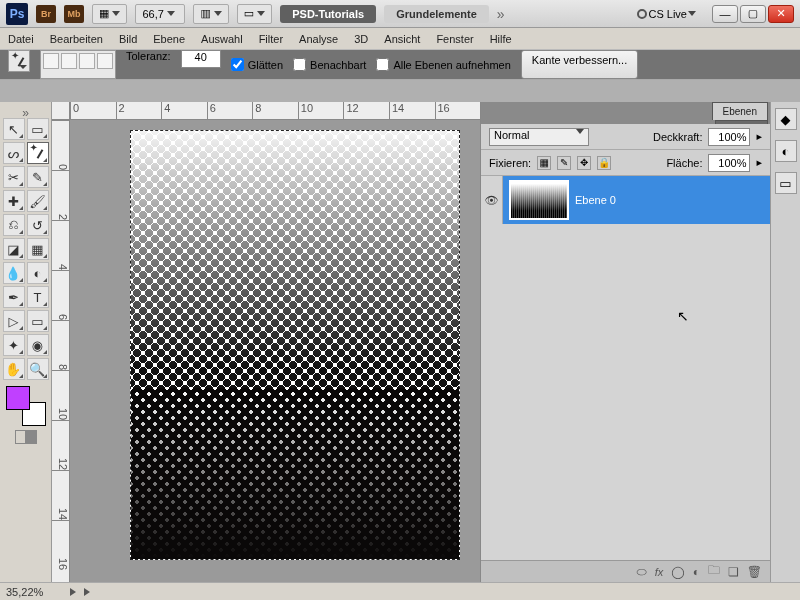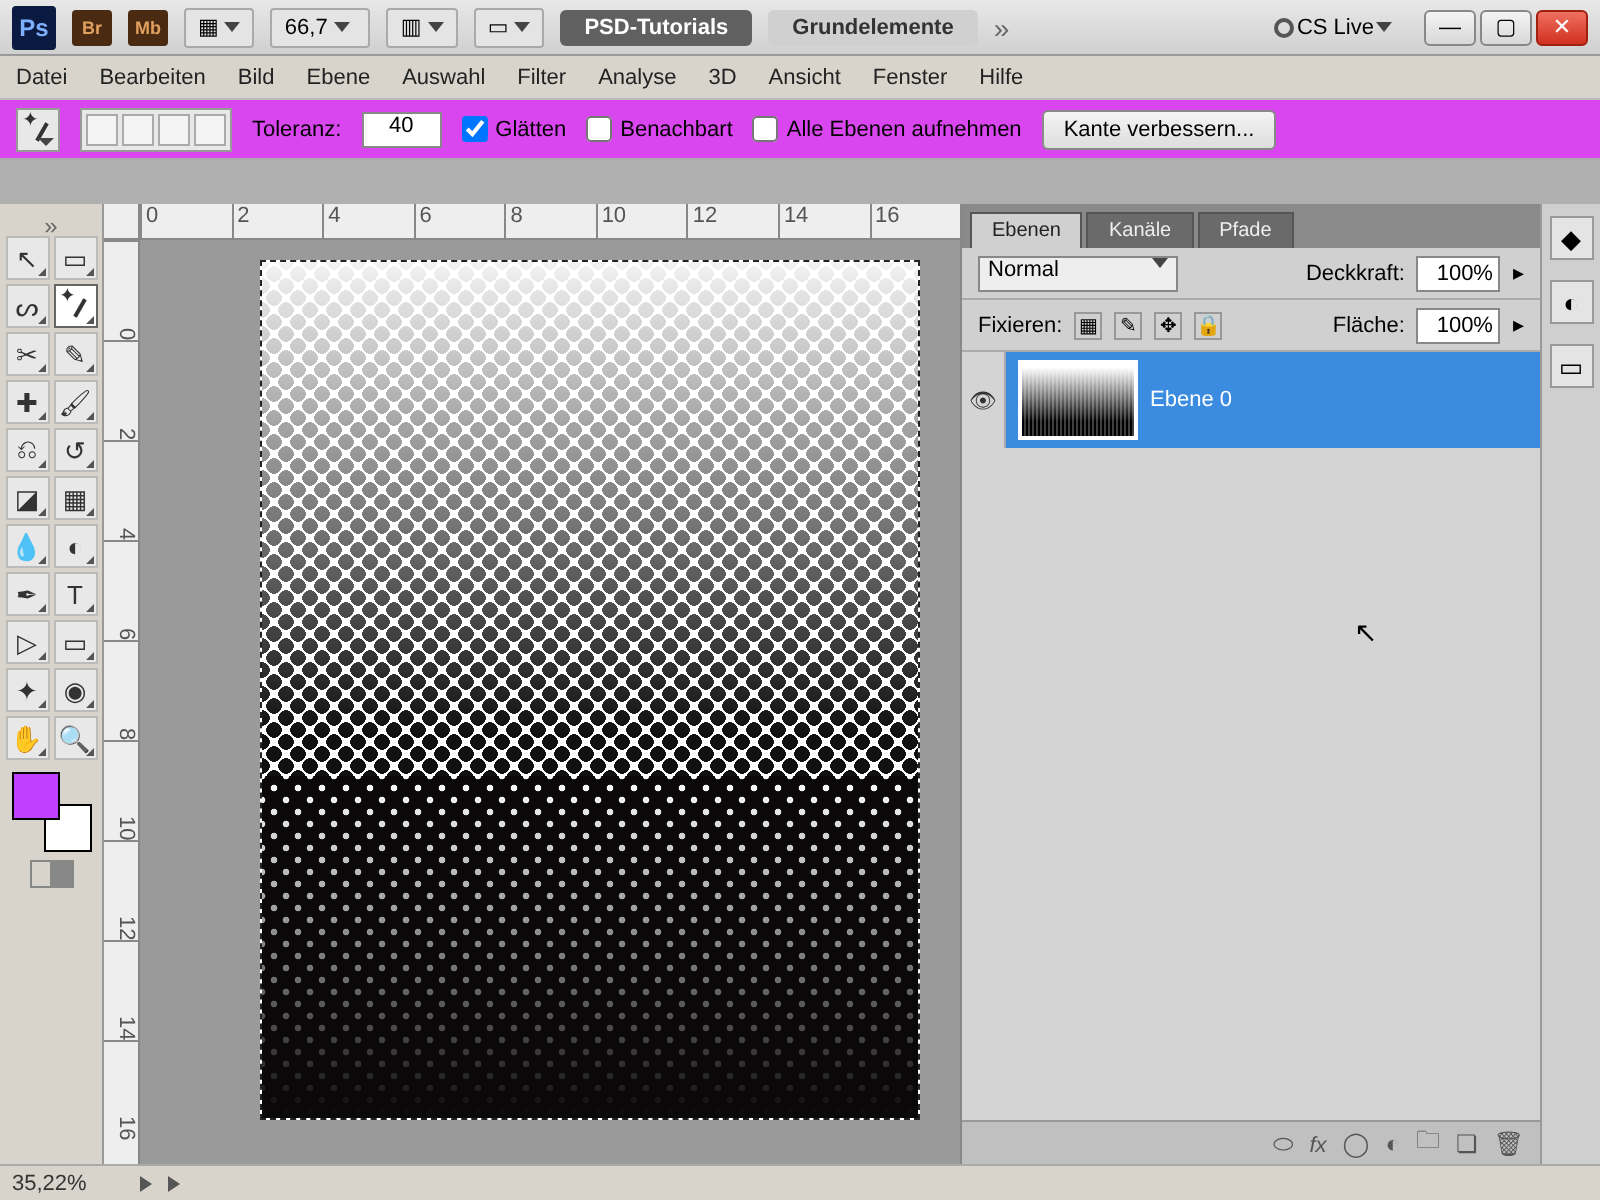--- a/index.html
+++ b/index.html
@@ -19,21 +19,21 @@
 .cslive .dot { width: 10px; height: 10px; border: 2px solid #555; border-radius: 50%; }
 .winbtns { display: flex; gap: 2px; margin-left: 8px; }
 .winbtn { width: 26px; height: 18px; border: 1px solid #888; background: linear-gradient(#f4f4f4,#d8d8d8); border-radius: 3px; display: flex; align-items: center; justify-content: center; }
 .winbtn.close { background: linear-gradient(#f07060,#d03020); color: #fff; border-color: #a02010; }
 
 
 .menubar { height: 22px; background: #d8d4cc; border-bottom: 1px solid #bbb; display: flex; align-items: center; padding: 0 8px; gap: 16px; }
 .menubar span { color: #222; cursor: default; }
 
 
-.optionsbar { height: 30px; background: #d946ef; border-bottom: 1px solid #aaa; display: flex; align-items: center; padding: 0 8px; gap: 10px; }
+.optionsbar { height: 30px; background: #737373; border-bottom: 1px solid #aaa; display: flex; padding: 0 8px; gap: 10px; }
 .opt-icon { width: 22px; height: 22px; border: 1px solid #999; background: #e8e8e8; display:flex; align-items:center; justify-content:center; position:relative; }
 .wand { position:relative; width:14px; height:14px; }
 .wand::before { content:""; position:absolute; width:2px; height:10px; background:#333; left:8px; top:3px; transform:rotate(30deg); }
 .wand::after { content:"✦"; position:absolute; left:-1px; top:-4px; font-size:10px; color:#333; }
 .box4 { display:flex; gap:2px; padding:2px; border:1px solid #999; background:#e8e8e8; }
 .box4 div { width:16px; height:16px; border:1px solid #aaa; background:#f4f4f4; }
 .inp { width: 40px; height: 18px; border: 1px solid #888; background:#fff; text-align:center; padding:0 2px; }
 .chk { display:flex; align-items:center; gap:4px; }
 .chk input { width:13px; height:13px; }
 .btn { padding: 3px 10px; background: linear-gradient(#f4f4f4,#ddd); border: 1px solid #888; border-radius:3px; }
@@ -85,21 +85,21 @@
   content:""; position:absolute; inset:0;
   background-image: radial-gradient(circle, #fff 20%, transparent 21%), radial-gradient(circle, #fff 20%, transparent 21%);
   background-size: 12px 12px, 12px 12px;
   background-position: 0 0, 6px 6px;
   -webkit-mask: linear-gradient(to bottom, #000 0%, rgba(0,0,0,0) 100%);
   mask: linear-gradient(to bottom, #000 0%, rgba(0,0,0,0) 100%);
 }
 
 
 .dock { width:290px; background:#c8c8c8; border-left:1px solid #888; display:flex; flex-direction:column; }
-.panel-tabs { height:22px; background:#8a8a8a; display:flex; align-items:flex-end; padding-left:4px; }
+.panel-tabs { height:22px; background:#8a8a8a; display:flex; align-items:flex-end; padding-left:4px;flex-direction:column; }
 .ptab { padding:3px 10px; background:#6a6a6a; color:#eee; border:1px solid #555; border-bottom:none; margin-right:2px; font-size:10px; }
 .ptab.active { background:#d0d0d0; color:#222; }
 .panel-row { height:26px; display:flex; align-items:center; padding:0 8px; gap:6px; background:#d0d0d0; border-bottom:1px solid #aaa; font-size:10px; }
 .dd { width:100px; height:18px; border:1px solid #888; background:#eee; display:flex; padding:0 4px; justify-content:space-between; }
 .pct { width:42px; height:18px; border:1px solid #888; background:#fff; text-align:right; padding:0 3px; display:flex; align-items:center; justify-content:flex-end; }
 .lock-icons { display:flex; gap:6px; align-items:center; }
 .lock-icons span { width:14px; height:14px; display:inline-flex; align-items:center; justify-content:center; border:1px solid #999; font-size:10px; }
 .layer-list { flex:1; background:#d4d4d4; position:relative; overflow:auto; }
 .layer { height:48px; display:flex; align-items:center; background:#3b8be0; color:#fff; }
 .eye { width:22px; display:flex; align-items:center; justify-content:center; color:#333; background:#d4d4d4; height:100%; border-right:1px solid #aaa; }

